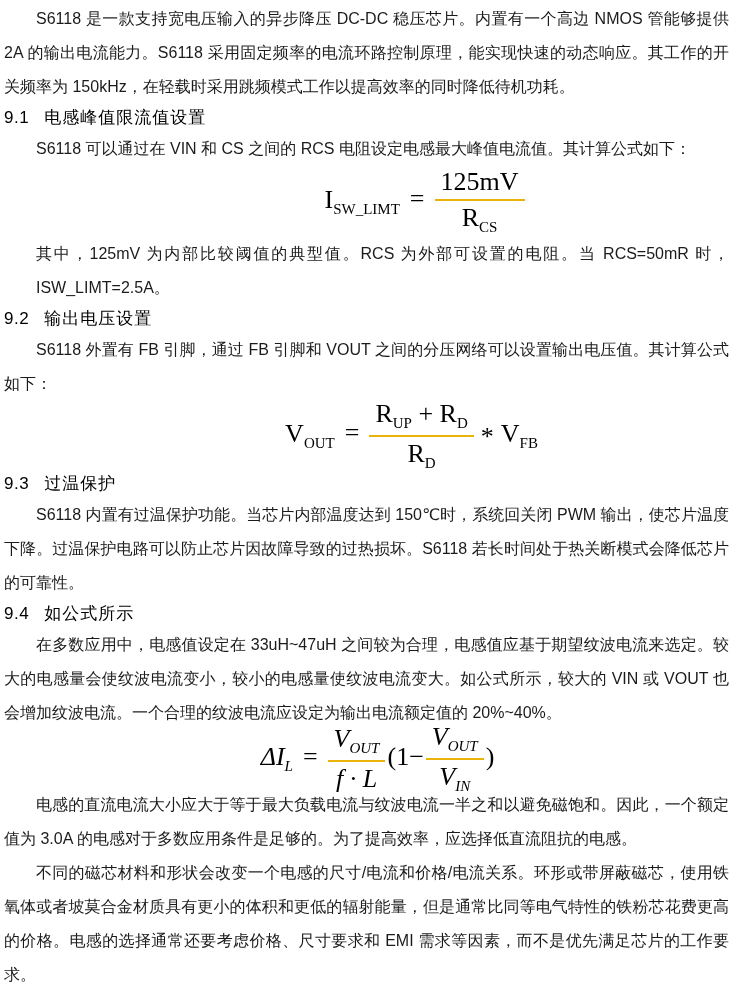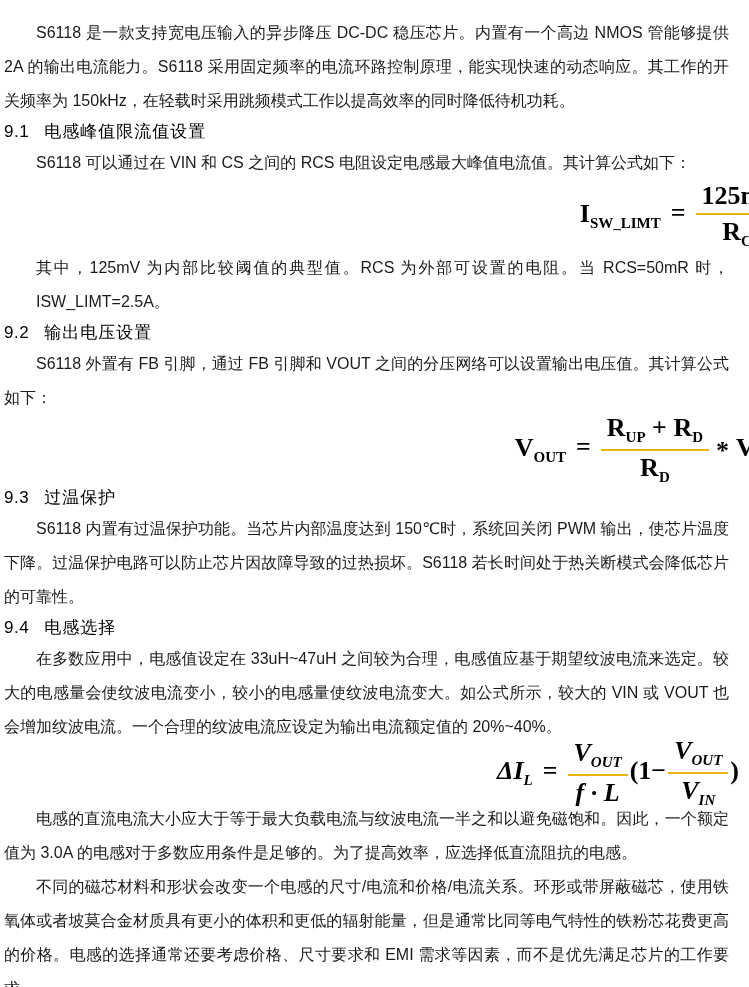--- a/index.html
+++ b/index.html
@@ -6,21 +6,21 @@
   body{
     width:749px;height:987px;
     background:#ffffff;
     color:#1b1b1b;
     font-family:"Liberation Sans","DejaVu Sans",sans-serif;
     overflow:hidden;
   }
   .page{
     box-sizing:border-box;
     width:736px;height:987px;
-    padding:16px 7px 0 4px;
+    padding:2px 7px 0 4px;
   }
   
   .para{
     margin:0;
     font-size:16px;
     line-height:34px;
     text-align:justify;
     text-justify:inter-ideograph;
     color:#1b1b1b;
   }
@@ -33,21 +33,21 @@
     font-size:17px;
     font-weight:normal;
     color:#000;
     display:flex;
     align-items:baseline;
   }
   .heading .num{margin-right:15px;letter-spacing:0.5px;}
   .heading .ttl{letter-spacing:1px;}
   
   .fwrap{
-    display:flex;align-items:center;justify-content:flex-end;font-weight:bold;
+    display:flex;align-items:center;justify-content:center;
   }
   .fwrap.h1{height:71px;}
   .fwrap.h2{height:69px;}
   .fwrap.h3{height:58px;}
   .formula{
     font-family:"Liberation Serif","DejaVu Serif",serif;
     font-size:26px;
     line-height:1;
     color:#000;
     white-space:nowrap;
@@ -114,21 +114,21 @@
 
 
   <h2 class="heading">
     <span class="num">9.3</span>
     <span class="ttl">过温保护</span>
   </h2>
   <p class="para indent">S6118 内置有过温保护功能。当芯片内部温度达到 150℃时，系统回关闭 PWM 输出，使芯片温度下降。过温保护电路可以防止芯片因故障导致的过热损坏。S6118 若长时间处于热关断模式会降低芯片的可靠性。</p>
 
   <h2 class="heading">
     <span class="num">9.4</span>
-    <span class="ttl">电感选择</span>
+    <span class="ttl">如公式所示</span>
   </h2>
   <p class="para indent">在多数应用中，电感值设定在 33uH~47uH 之间较为合理，电感值应基于期望纹波电流来选定。较大的电感量会使纹波电流变小，较小的电感量使纹波电流变大。如公式所示，较大的 VIN 或 VOUT 也会增加纹波电流。一个合理的纹波电流应设定为输出电流额定值的 20%~40%。</p>
 
   <div class="fwrap h3">
     <div class="formula shift3">
       <span class="it">ΔI</span><sub class="it">L</sub><span class="feq">=</span><span class="frac"><span class="fnum it"><span>V</span><sub>OUT</sub></span><span class="fden it">f · L</span></span><span class="fpar">(1−</span><span class="frac"><span class="fnum it"><span>V</span><sub>OUT</sub></span><span class="fden it"><span>V</span><sub>IN</sub></span></span><span class="fpar">)</span>
     </div>
   </div>
 
   <p class="para indent">电感的直流电流大小应大于等于最大负载电流与纹波电流一半之和以避免磁饱和。因此，一个额定值为 3.0A 的电感对于多数应用条件是足够的。为了提高效率，应选择低直流阻抗的电感。</p>

